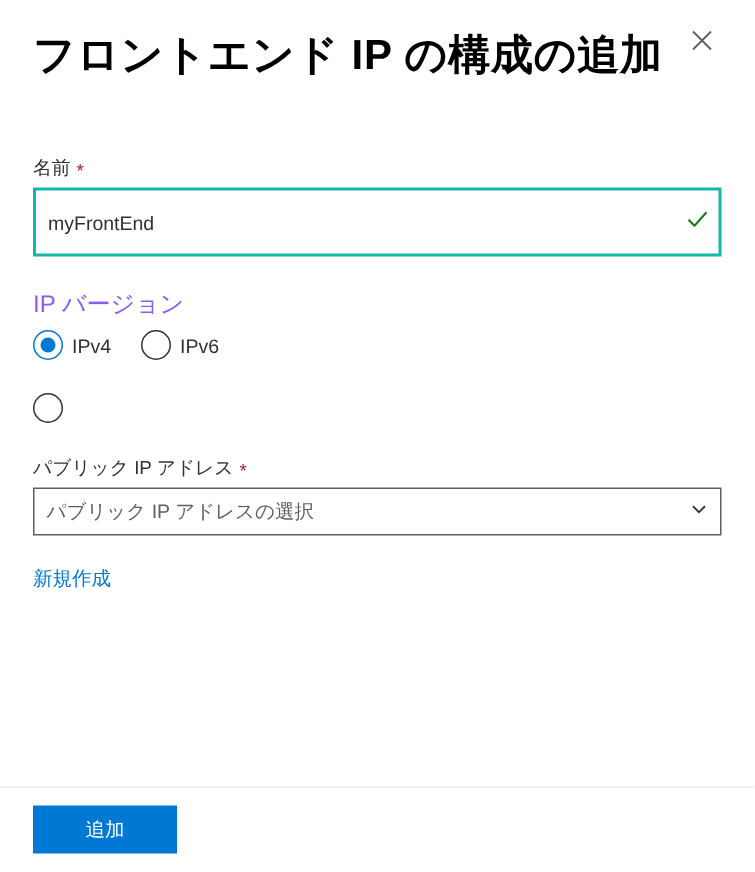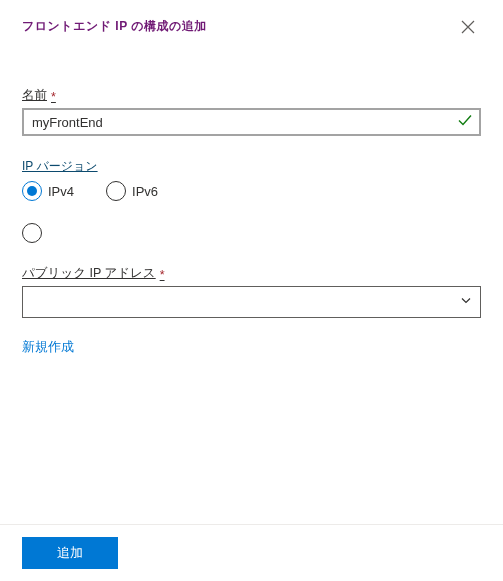--- a/index.html
+++ b/index.html
@@ -15,74 +15,73 @@
     .panel {
       padding: 18px 22px 0 22px;
     }
     .header {
       display: flex;
       justify-content: space-between;
       align-items: flex-start;
       margin-bottom: 48px;
     }
     .title {
-      font-size: 12px;
+      font-size: 28px;
       font-weight: 600;
-      color: #701a75;
+      color: #000000;
       letter-spacing: 0.5px;
     }
     .close-btn {
       font-size: 16px;
       color: #605e5c;
       cursor: pointer;
       padding: 2px 6px;
       line-height: 1;
     }
     .field {
       margin-bottom: 22px;
     }
     .label {
       font-size: 12.5px;
       color: #323130;
       margin-bottom: 4px;
       display: flex;
       align-items: flex-end;
       gap: 4px;
-      text-decoration: underline;
     }
     .label.small {
-      font-size: 12px;
-      color: #0c4a6e;
+      font-size: 16px;
+      color: #8b5cf6;
     }
     .req {
       color: #a4262c;
     }
     .text-input {
       width: 100%;
-      height: 28px;
-      border: 2px solid #a3a3a3;
+      height: 46px;
+      border: 2px solid #14b8a6;
       padding: 0 32px 0 8px;
       font-size: 13px;
       color: #323130;
       outline: none;
       font-family: inherit;
     }
     .input-wrap {
       position: relative;
     }
     .check-icon {
       position: absolute;
       right: 8px;
       top: 50%;
       transform: translateY(-50%);
       color: #107c10;
     }
     .radio-row {
       display: flex;
-      gap: 32px;
+      gap: 20px;
       align-items: center;
       margin-top: 6px;
     }
     .radio-item {
       display: flex;
       align-items: center;
       gap: 6px;
       cursor: pointer;
     }
     .radio-outer {
@@ -224,20 +223,21 @@
       </div>
     </div>
   </div>
 
   <div class="field">
     <div class="label">
       <span>パブリック IP アドレス</span>
       <span class="req">*</span>
     </div>
     <div class="select">
+      <span>パブリック IP アドレスの選択</span>
       <span class="chevron">
         <svg width="12" height="12" viewBox="0 0 12 12">
             <path d="M2 4 L6 8 L10 4" stroke="#323130" stroke-width="1.2" fill="none"></path>
           </svg>
       </span>
     </div>
     <a class="link">新規作成</a>
   </div>
 
 

